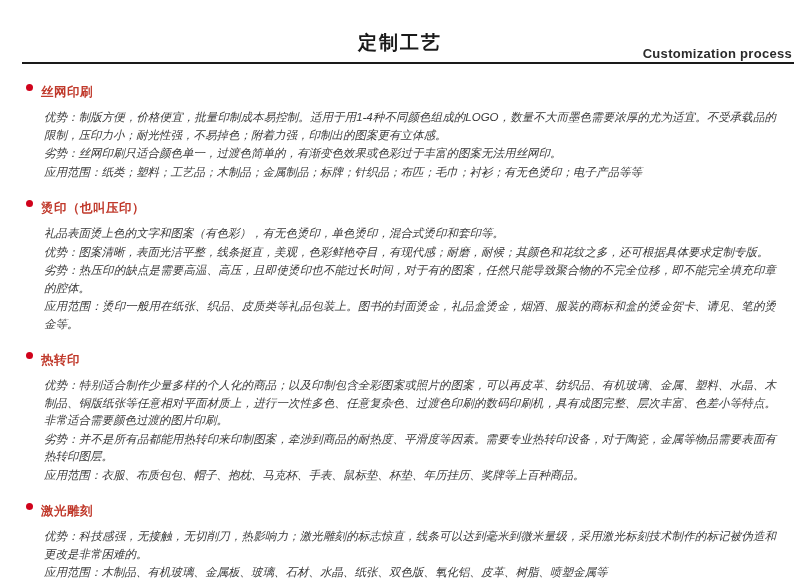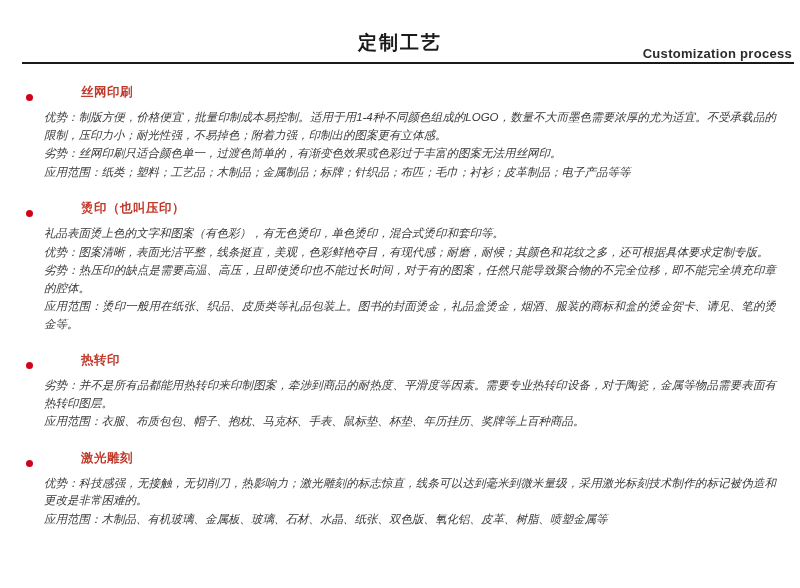--- a/index.html
+++ b/index.html
@@ -54,23 +54,22 @@
   }
   
   .content {
     padding: 22px 24px 0 26px;
   }
   .section {
     margin-bottom: 19px;
   }
   .sec-head {
     display: flex;
-    align-items: flex-end;
+    align-items: flex-start;
     margin-bottom: 8px;
-    gap: 40px;
   }
   .bullet {
     width: 7px;
     height: 7px;
     border-radius: 50%;
     background: #d0021b;
     margin-right: 8px;
     flex: 0 0 auto;
   }
   .sec-title {
@@ -136,21 +135,21 @@
   <div class="content">
 
     <div class="section">
       <div class="sec-head">
         <span class="bullet"></span>
         <span class="sec-title">丝网印刷</span>
       </div>
       <div class="sec-body">
         <p class="para">优势：制版方便，价格便宜，批量印制成本易控制。适用于用1-4种不同颜色组成的LOGO，数量不大而墨色需要浓厚的尤为适宜。不受承载品的限制，压印力小；耐光性强，不易掉色；附着力强，印制出的图案更有立体感。</p>
         <p class="para">劣势：丝网印刷只适合颜色单一，过渡色简单的，有渐变色效果或色彩过于丰富的图案无法用丝网印。</p>
-        <p class="para">应用范围：纸类；塑料；工艺品；木制品；金属制品；标牌；针织品；布匹；毛巾；衬衫；皮革制品；电子产品等等</p>
+        <p class="para">应用范围：纸类；塑料；工艺品；木制品；金属制品；标牌；针织品；布匹；毛巾；衬衫；有无色烫印；电子产品等等</p>
       </div>
     </div>
 
     <div class="section">
       <div class="sec-head">
         <span class="bullet"></span>
         <span class="sec-title">烫印（也叫压印）</span>
       </div>
       <div class="sec-body">
         <p class="para">礼品表面烫上色的文字和图案（有色彩），有无色烫印，单色烫印，混合式烫印和套印等。</p>
@@ -159,20 +158,21 @@
         <p class="para">应用范围：烫印一般用在纸张、织品、皮质类等礼品包装上。图书的封面烫金，礼品盒烫金，烟酒、服装的商标和盒的烫金贺卡、请见、笔的烫金等。</p>
       </div>
     </div>
 
     <div class="section">
       <div class="sec-head">
         <span class="bullet"></span>
         <span class="sec-title">热转印</span>
       </div>
       <div class="sec-body">
+        <p class="para">优势：特别适合制作少量多样的个人化的商品；以及印制包含全彩图案或照片的图案，可以再皮革、纺织品、有机玻璃、金属、塑料、水晶、木制品、铜版纸张等任意相对平面材质上，进行一次性多色、任意复杂色、过渡色印刷的数码印刷机，具有成图完整、层次丰富、色差小等特点。非常适合需要颜色过渡的图片印刷。</p>
         <p class="para">劣势：并不是所有品都能用热转印来印制图案，牵涉到商品的耐热度、平滑度等因素。需要专业热转印设备，对于陶瓷，金属等物品需要表面有热转印图层。</p>
         <p class="para">应用范围：衣服、布质包包、帽子、抱枕、马克杯、手表、鼠标垫、杯垫、年历挂历、奖牌等上百种商品。</p>
       </div>
     </div>
 
     <div class="section">
       <div class="sec-head">
         <span class="bullet"></span>
         <span class="sec-title">激光雕刻</span>
       </div>

